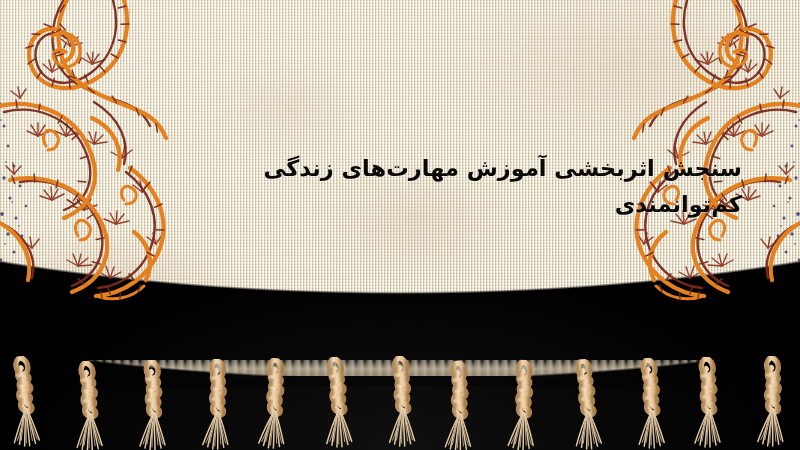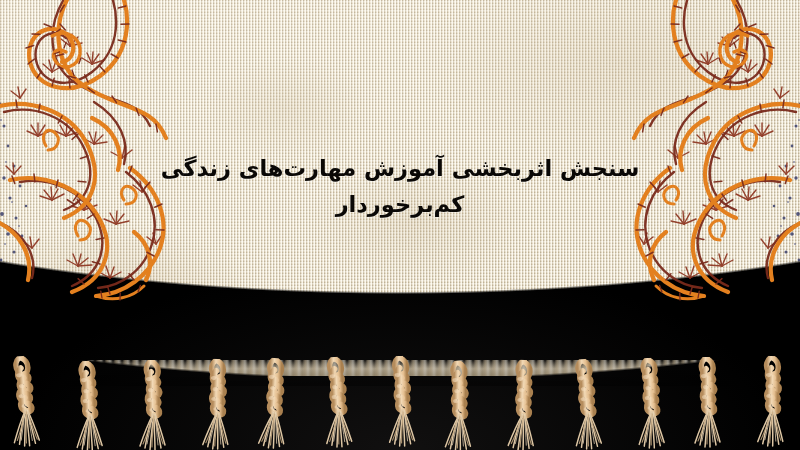--- a/index.html
+++ b/index.html
@@ -92,24 +92,24 @@
     width: 268px;
     height: 360px;
   }
   .ornament.left  { left: -26px; }
   .ornament.right { right: -26px; transform: scaleX(-1); }
   .ornament svg { width: 100%; height: 100%; display: block; }
 
   
   .title-block {
     position: absolute;
-    left: 0;
+    left: 18px;
     top: 150px;
-    width: 800px;
-    text-align: center;
+    width: 724px;
+    text-align: right;
     direction: rtl;
   }
   .title-line {
     color: #0a0806;
     font-family: "DejaVu Sans", sans-serif;
     font-weight: 700;
     font-size: 22.5px;
     line-height: 36px;
     letter-spacing: 0px;
     white-space: nowrap;
@@ -928,21 +928,21 @@
           </g>
         <g transform="translate(164,306) rotate(200)">
             <path d="M0,0 L0,7"></path>
           </g>
       </g>
     </svg>
   </div>
 
   <div class="title-block">
     <div class="title-line">سنجش اثربخشی آموزش مهارت‌های زندگی</div>
-    <div class="title-line">کم‌برخوردار</div>
+    <div class="title-line">کم‌توانمندی</div>
   </div>
 
   <div class="cloth-shadow"></div>
 
   <div class="fringe" id="fringe">
       <div class="tassel" style="left: 7px; top: 4px; transform: rotate(-3.6deg);">
     <svg viewBox="0 0 34 96" xmlns="http://www.w3.org/2000/svg" aria-hidden="true">
       <defs>
         <linearGradient id="cordG" x1="0" y1="0" x2="1" y2="0">
           <stop offset="0%" stop-color="#b58c5c"></stop>

